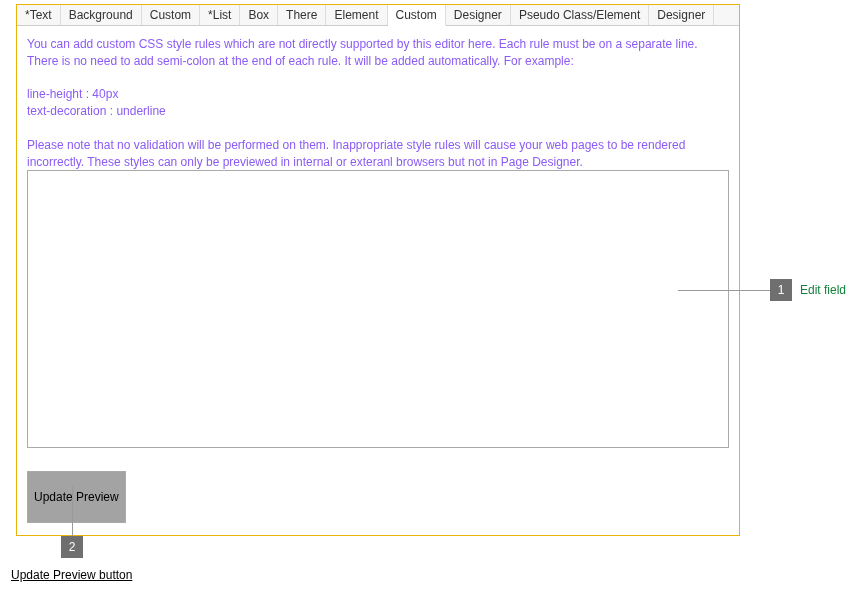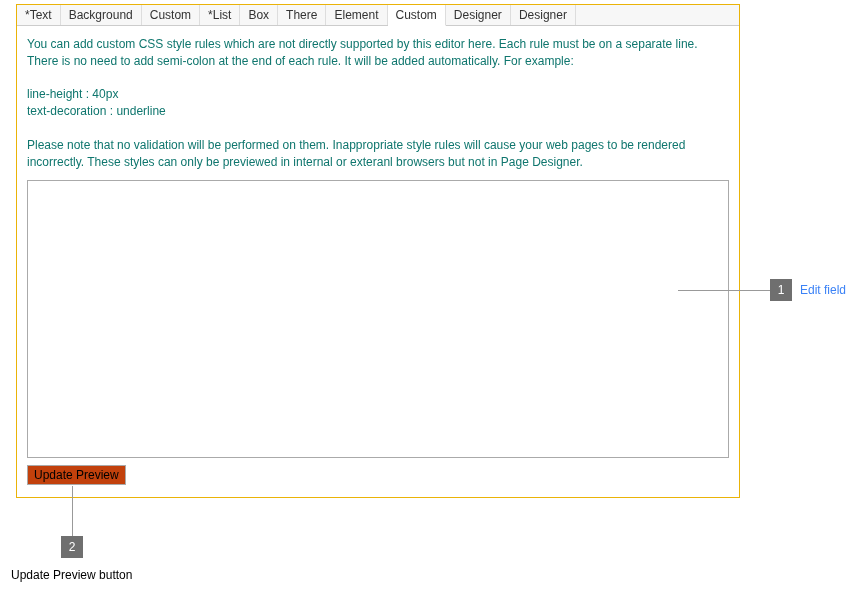--- a/index.html
+++ b/index.html
@@ -34,45 +34,44 @@
     }
     .tab.active {
       background: #fff;
       border-bottom: 1px solid #fff;
       margin-bottom: -1px;
     }
     .content {
       padding: 10px 10px 12px 10px;
     }
     .instructions {
-      color: #0f766e;
+      color: #8b5cf6;
       font-size: 12px;
       line-height: 1.4;
-      margin-bottom: 10px;
       white-space: pre-wrap;
     }
     .textarea-wrap {
       position: relative;
     }
     .edit-field {
       width: 100%;
       height: 278px;
       border: 1px solid #aaa;
       font-family: monospace;
       font-size: 12px;
       padding: 4px;
       resize: none;
       overflow-y: scroll;
     }
     .update-btn {
-      margin-top: 4px;
-      padding: 2px 6px;
+      margin-top: 20px;
+      padding: 18px 6px;
       font-size: 12px;
       font-family: inherit;
-      background: #c2410c;
+      background: #a3a3a3;
       border: 1px solid #aaa;
       cursor: pointer;
     }
     
     .callout-line-1 {
       position: absolute;
       top: 290px;
       left: 678px;
       width: 92px;
       height: 1px;
@@ -88,53 +87,55 @@
       display: flex;
       align-items: center;
       justify-content: center;
     }
     .callout-1 { top: 279px; left: 770px; }
     .callout-1-label {
       position: absolute;
       top: 283px;
       left: 800px;
       font-size: 12px;
-      color: #3b82f6;
+      color: #15803d;
     }
     .callout-line-2 {
       position: absolute;
       top: 486px;
       left: 72px;
       width: 1px;
       height: 50px;
       background: #999;
     }
     .callout-2 { top: 536px; left: 61px; }
     .callout-2-label {
       position: absolute;
       top: 568px;
       left: 11px;
       font-size: 12px;
       color: #000;
+      text-decoration: underline;
     }
   </style>
 </head>
 <body>
 
 <div class="panel">
   <div class="tabs">
     <div class="tab">*Text</div>
     <div class="tab">Background</div>
     <div class="tab">Custom</div>
     <div class="tab">*List</div>
     <div class="tab">Box</div>
     <div class="tab">There</div>
     <div class="tab">Element</div>
     <div class="tab active">Custom</div>
     <div class="tab">Designer</div>
+    <div class="tab">Pseudo Class/Element</div>
     <div class="tab">Designer</div>
   </div>
   <div class="content">
     <div class="instructions">You can add custom CSS style rules which are not directly supported by this editor here. Each rule must be on a separate line. There is no need to add semi-colon at the end of each rule. It will be added automatically. For example:
 
 line-height : 40px
 text-decoration : underline
 
 Please note that no validation will be performed on them. Inappropriate style rules will cause your web pages to be rendered incorrectly. These styles can only be previewed in internal or exteranl browsers but not in Page Designer.</div>
     <div class="textarea-wrap">

